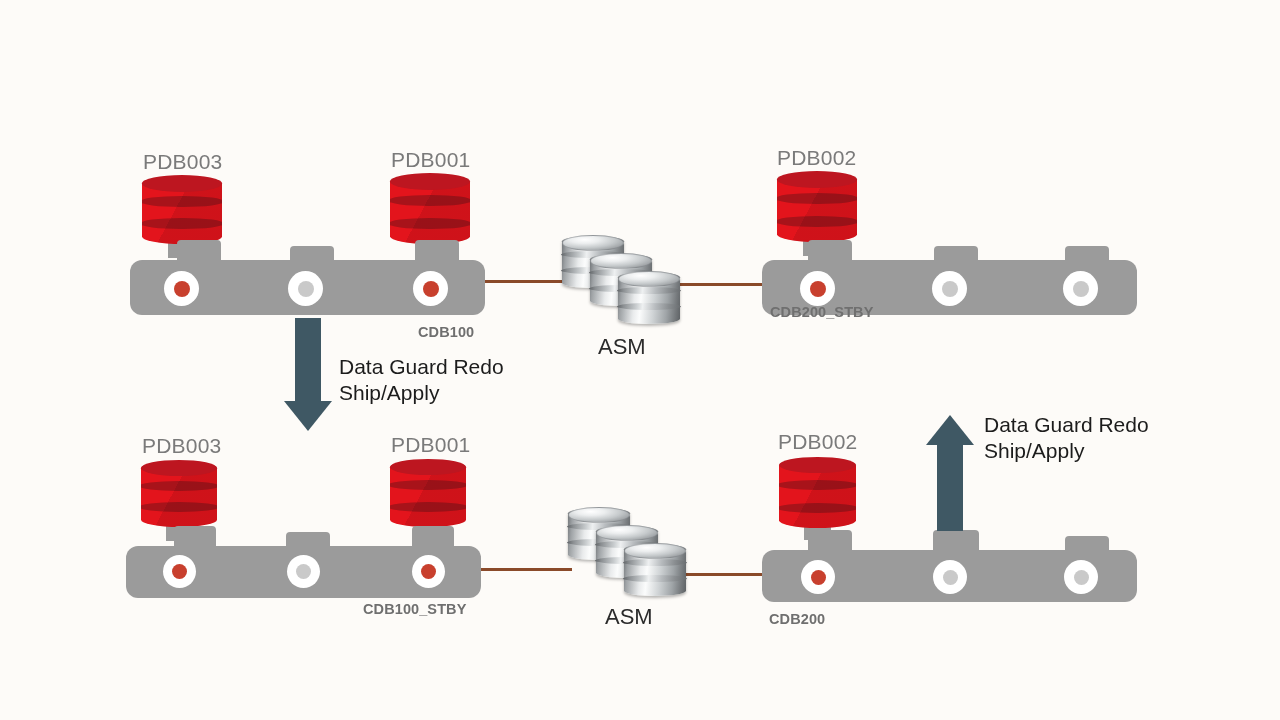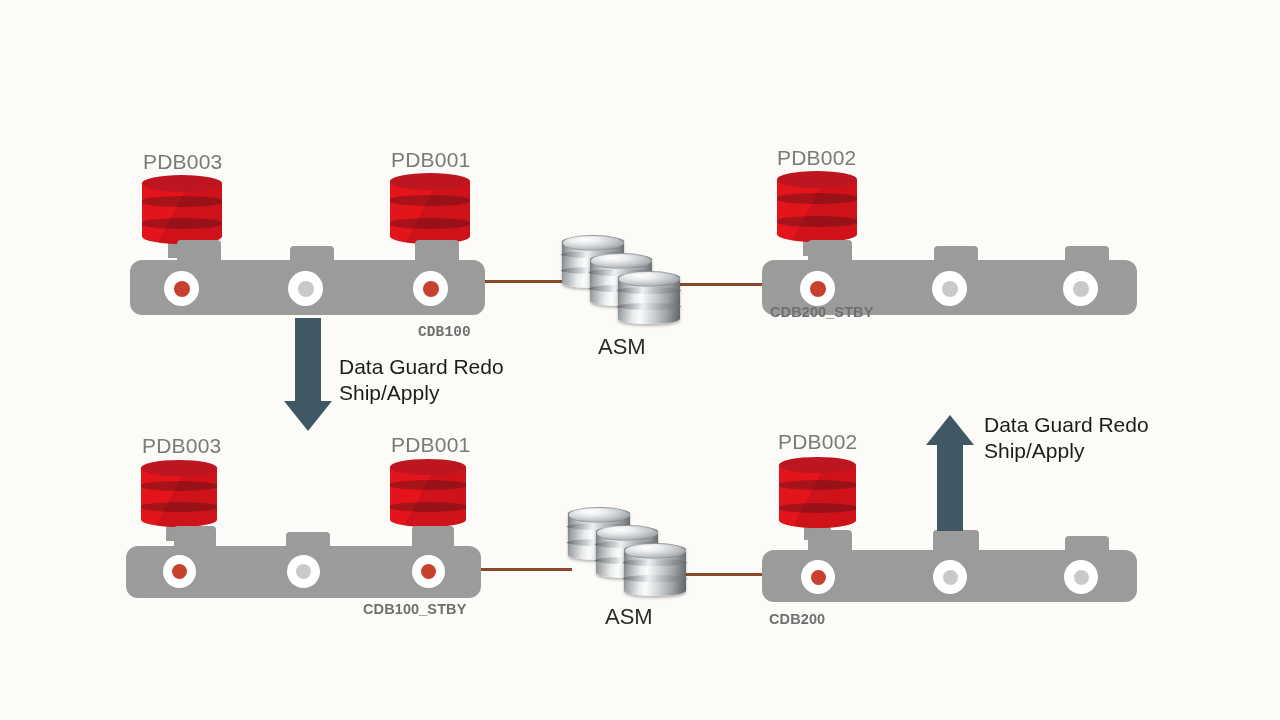--- a/index.html
+++ b/index.html
@@ -181,21 +181,21 @@
       <div class="dot" style="width:16px;height:16px;"></div>
     </div>
     <div class="port grey" style="left:158px;top:31px;width:35px;height:35px;">
       <div class="dot" style="width:16px;height:16px;"></div>
     </div>
     <div class="port red" style="left:283px;top:31px;width:35px;height:35px;">
       <div class="dot" style="width:16px;height:16px;"></div>
     </div>
   </div>
 
-  <div class="cdb-label abs" style="left:418px;top:324px;font-family:Liberation Mono, monospace;">CDB100</div>
+  <div class="cdb-label abs" style="left:418px;top:324px;">CDB100</div>
 
   <div class="asm" style="left:562px;top:236px;width:120px;height:92px;">
     <div class="silo" style="left:0px;top:0px;width:62px;height:52px;">
       <div class="s-body">
         <div class="s-line" style="top:15px;height:7px;"></div>
         <div class="s-line" style="top:31px;height:7px;"></div>
       </div>
       <div class="s-top" style="top:-1px;height:16px;"></div>
     </div>
     <div class="silo" style="left:28px;top:18px;width:62px;height:52px;">

